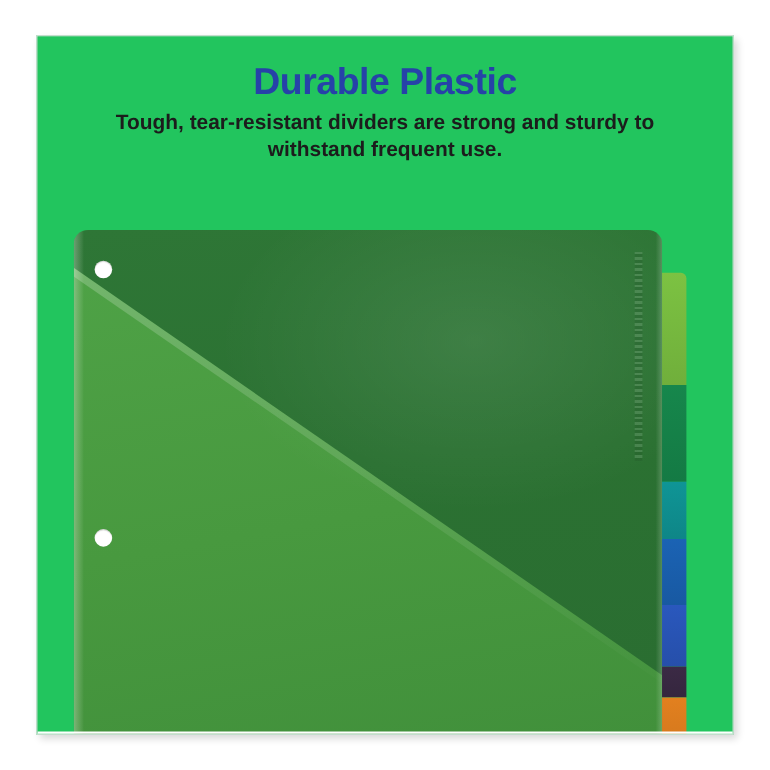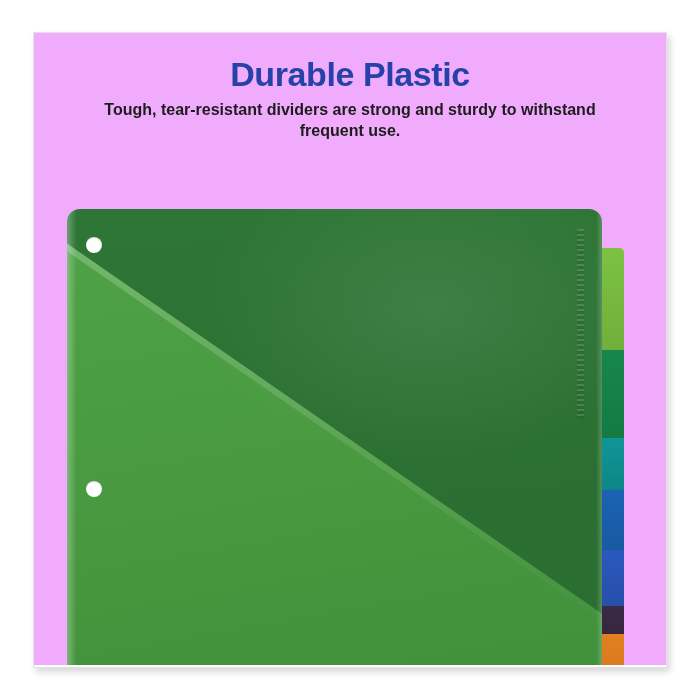--- a/index.html
+++ b/index.html
@@ -13,21 +13,21 @@
     font-family: "Liberation Sans", sans-serif;
     overflow: hidden;
   }
 
   #product-card {
     position: absolute;
     left: 33px;
     top: 32px;
     width: 634px;
     height: 636px;
-    background: #f0abfc;
+    background: #22c55e;
     border: 1px solid #e2e2e2;
     box-shadow: 3px 4px 7px rgba(0,0,0,0.16);
     overflow: hidden;
     box-sizing: border-box;
   }
 
   
   #headline {
     position: absolute;
     left: 0;
@@ -39,21 +39,21 @@
     letter-spacing: -0.4px;
     color: #2642a8;
     line-height: 1.05;
   }
   #subcopy {
     position: absolute;
     left: 38px;
     top: 66px;
     width: 556px;
     text-align: center;
-    font-size: 16px;
+    font-size: 19px;
     font-weight: bold;
     color: #1c1c1c;
     line-height: 1.32;
   }
 
   
   #divider-photo {
     position: absolute;
     left: 0;
     top: 120px;

